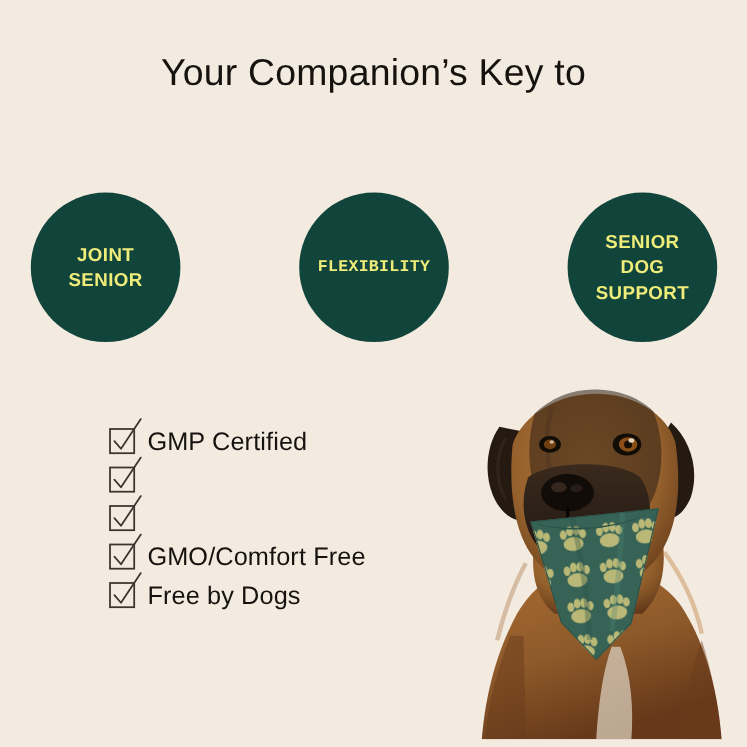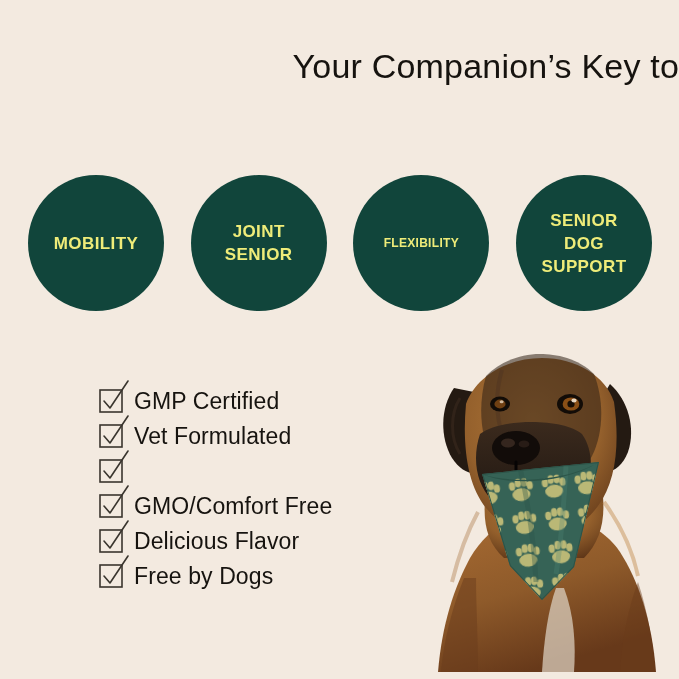--- a/index.html
+++ b/index.html
@@ -29,21 +29,21 @@
     left: 0;
     width: 679px;
     text-align: center;
     color: #16130f;
     font-size: 34px;
     line-height: 45px;
     font-weight: 400;
     letter-spacing: 0.2px;
     font-family: "Liberation Sans", sans-serif;
   }
-  .title-line { display: block; white-space: nowrap; text-align: right; }
+  .title-line { display: block; white-space: nowrap; }
 
   
   .circles-row {
     position: absolute;
     top: 175px;
     left: 28px;
     width: 624px;
     height: 136px;
     display: flex;
     justify-content: space-between;
@@ -67,21 +67,21 @@
     color: #efec79;
     font-family: "Liberation Sans", sans-serif;
     font-weight: 700;
     font-size: 17px;
     line-height: 23px;
     letter-spacing: 0.4px;
     text-align: center;
     white-space: pre-line;
     width: 160px;
   }
-  .circle-label.sz-sm { font-size: 12px; letter-spacing: 0.3px; }
+  .circle-label.sz-sm { font-size: 15px; letter-spacing: 0.3px; font-family: Liberation Mono, monospace; }
   .circle-label.sz-md { font-size: 17px; }
 
   
   .checklist {
     position: absolute;
     top: 383px;
     left: 100px;
     width: 330px;
   }
   .check-row {
@@ -123,23 +123,20 @@
 <body>
 
 <div id="page">
 
   <div class="title-block">
     <span class="title-line">Your Companion’s Key to</span>
   </div>
 
   <div class="circles-row">
     <div class="circle">
-      <span class="circle-label sz-md">MOBILITY</span>
-    </div>
-    <div class="circle">
       <span class="circle-label sz-md">JOINT
 SENIOR</span>
     </div>
     <div class="circle">
       <span class="circle-label sz-sm">FLEXIBILITY</span>
     </div>
     <div class="circle">
       <span class="circle-label sz-md">SENIOR
 DOG
 SUPPORT</span>
@@ -158,21 +155,20 @@
       <span class="check-label">GMP Certified</span>
     </div>
 
     <div class="check-row">
       <span class="checkbox">
         <svg width="34" height="34" viewBox="0 0 34 34">
           <rect x="3" y="11" width="22" height="22" fill="none" stroke="#3a352e" stroke-width="1.6"></rect>
           <path d="M7 22 L13 29 L31 2" fill="none" stroke="#3a352e" stroke-width="1.6" stroke-linecap="round" stroke-linejoin="round"></path>
         </svg>
       </span>
-      <span class="check-label">Vet Formulated</span>
     </div>
 
     <div class="check-row">
       <span class="checkbox">
         <svg width="34" height="34" viewBox="0 0 34 34">
           <rect x="3" y="11" width="22" height="22" fill="none" stroke="#3a352e" stroke-width="1.6"></rect>
           <path d="M7 22 L13 29 L31 2" fill="none" stroke="#3a352e" stroke-width="1.6" stroke-linecap="round" stroke-linejoin="round"></path>
         </svg>
       </span>
     </div>
@@ -180,29 +176,20 @@
     <div class="check-row">
       <span class="checkbox">
         <svg width="34" height="34" viewBox="0 0 34 34">
           <rect x="3" y="11" width="22" height="22" fill="none" stroke="#3a352e" stroke-width="1.6"></rect>
           <path d="M7 22 L13 29 L31 2" fill="none" stroke="#3a352e" stroke-width="1.6" stroke-linecap="round" stroke-linejoin="round"></path>
         </svg>
       </span>
       <span class="check-label">GMO/Comfort Free</span>
     </div>
 
-    <div class="check-row">
-      <span class="checkbox">
-        <svg width="34" height="34" viewBox="0 0 34 34">
-          <rect x="3" y="11" width="22" height="22" fill="none" stroke="#3a352e" stroke-width="1.6"></rect>
-          <path d="M7 22 L13 29 L31 2" fill="none" stroke="#3a352e" stroke-width="1.6" stroke-linecap="round" stroke-linejoin="round"></path>
-        </svg>
-      </span>
-      <span class="check-label">Delicious Flavor</span>
-    </div>
 
     <div class="check-row">
       <span class="checkbox">
         <svg width="34" height="34" viewBox="0 0 34 34">
           <rect x="3" y="11" width="22" height="22" fill="none" stroke="#3a352e" stroke-width="1.6"></rect>
           <path d="M7 22 L13 29 L31 2" fill="none" stroke="#3a352e" stroke-width="1.6" stroke-linecap="round" stroke-linejoin="round"></path>
         </svg>
       </span>
       <span class="check-label">Free by Dogs</span>
     </div>

